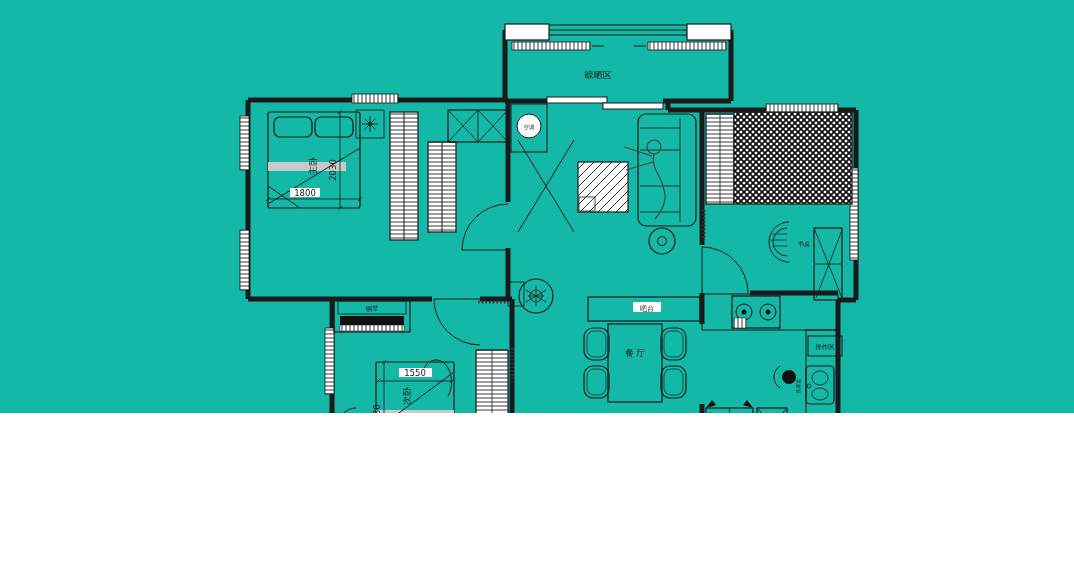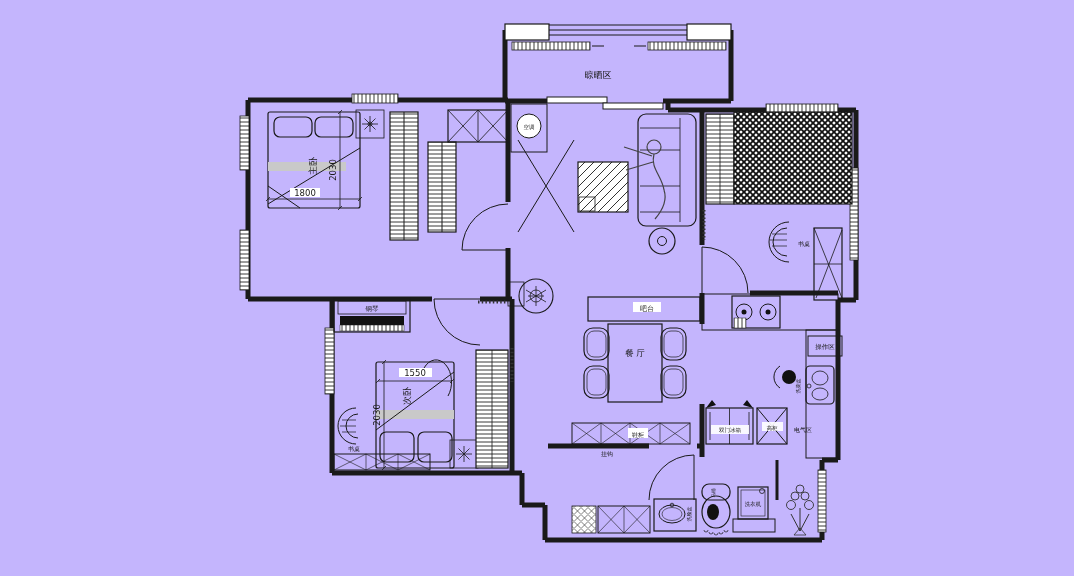--- a/index.html
+++ b/index.html
@@ -1,16 +1,16 @@
 <!DOCTYPE html>
 <html><head>
 <meta charset="utf-8">
 <style>
   html,body{margin:0;padding:0;background:#fff;}
-  .plan-wrap{position:relative;width:1074px;height:576px;background:#c4b5fd;overflow:hidden;}
+  .plan-wrap{position:relative;width:1074px;height:413px;background:#14b8a6;overflow:hidden;}
   svg{position:absolute;left:0;top:0;}
   svg text{font-family:"DejaVu Sans",sans-serif;fill:#1a1a1a;}
   .mid{text-anchor:middle;}
   .t9{font-size:9px;} .t8{font-size:8.5px;} .t7{font-size:7px;} .t65{font-size:6.5px;}
   .t6{font-size:6px;} .t55{font-size:5.5px;} .t5{font-size:5px;} .t45{font-size:4.5px;}
 </style>
 </head>
 <body>
 
 <div class="plan-wrap">

